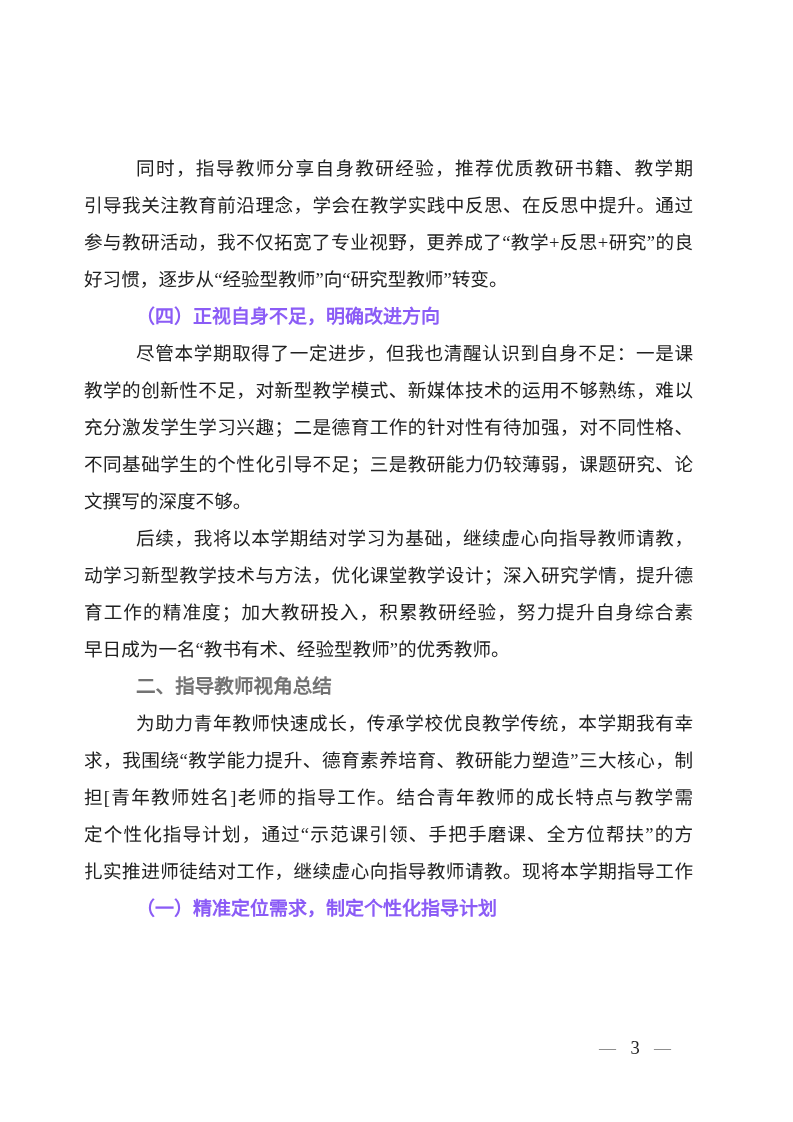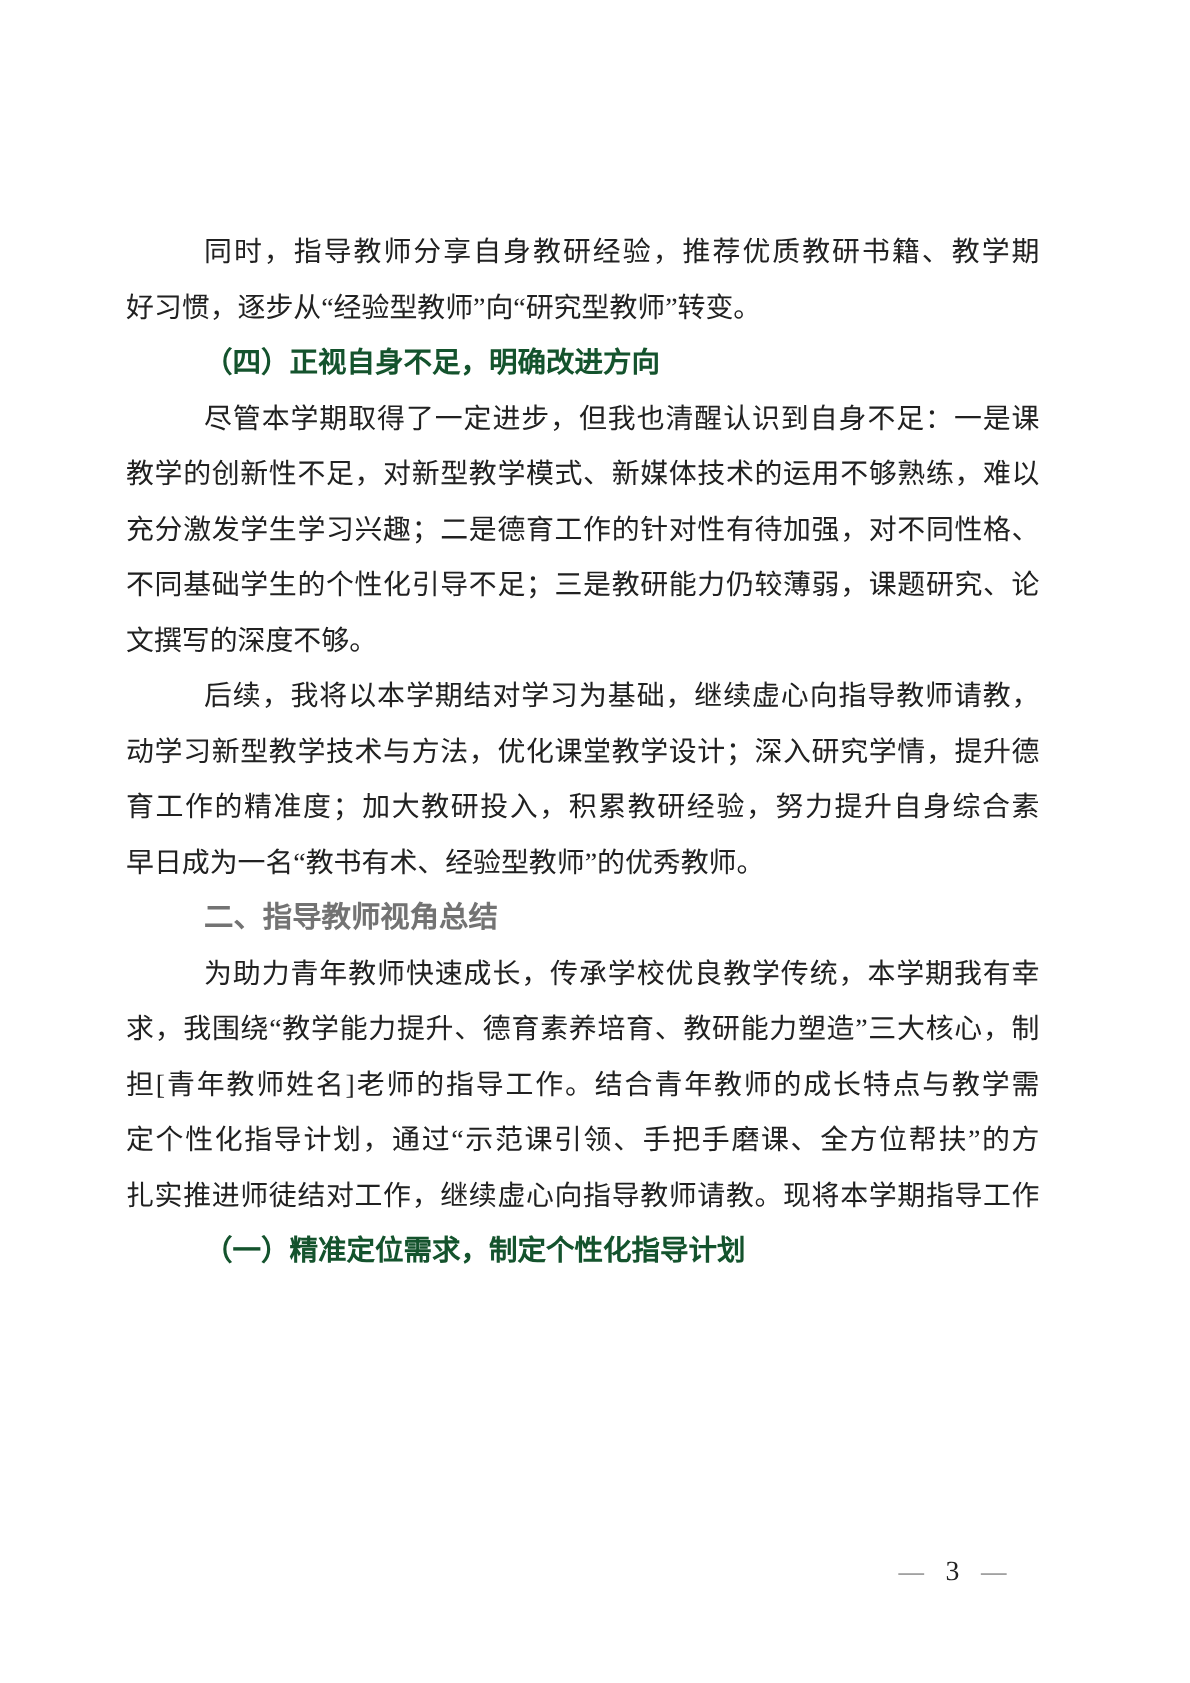--- a/index.html
+++ b/index.html
@@ -40,21 +40,21 @@
     padding-left: 52px;
   }
   
   .line.fill {
     text-align-last: justify;
   }
   
   .heading.kai .line {
     font-weight: 700;
     font-size: 19px;
-    color: #14532d;
+    color: #8b5cf6;
   }
   
   .heading.hei .line {
     font-family: "Liberation Sans", sans-serif;
     font-weight: 700;
     font-size: 19.6px;
     color: #737373;
   }
   .footer {
     position: absolute;
@@ -78,20 +78,22 @@
 </style>
 </head>
 <body>
 
 <div class="page">
 
   <div class="content">
 
     <p class="para">
       <span class="line first fill">同时，指导教师分享自身教研经验，推荐优质教研书籍、教学期刊，</span>
+      <span class="line fill">引导我关注教育前沿理念，学会在教学实践中反思、在反思中提升。通过</span>
+      <span class="line fill">参与教研活动，我不仅拓宽了专业视野，更养成了“教学+反思+研究”的良</span>
       <span class="line">好习惯，逐步从“经验型教师”向“研究型教师”转变。</span>
     </p>
 
     <h3 class="heading kai">
       <span class="line first">（四）正视自身不足，明确改进方向</span>
     </h3>
 
     <p class="para">
       <span class="line first fill">尽管本学期取得了一定进步，但我也清醒认识到自身不足：一是课堂</span>
       <span class="line fill">教学的创新性不足，对新型教学模式、新媒体技术的运用不够熟练，难以</span>

